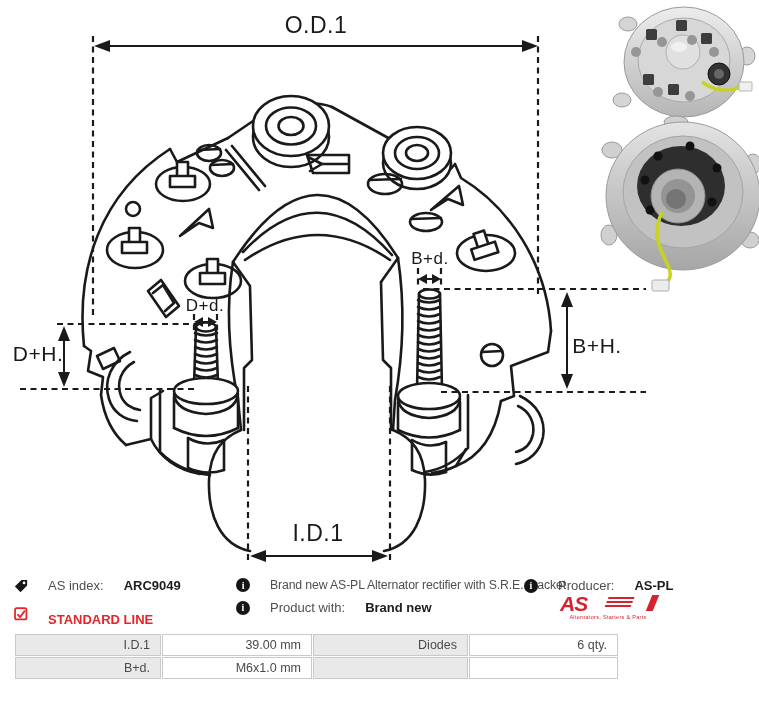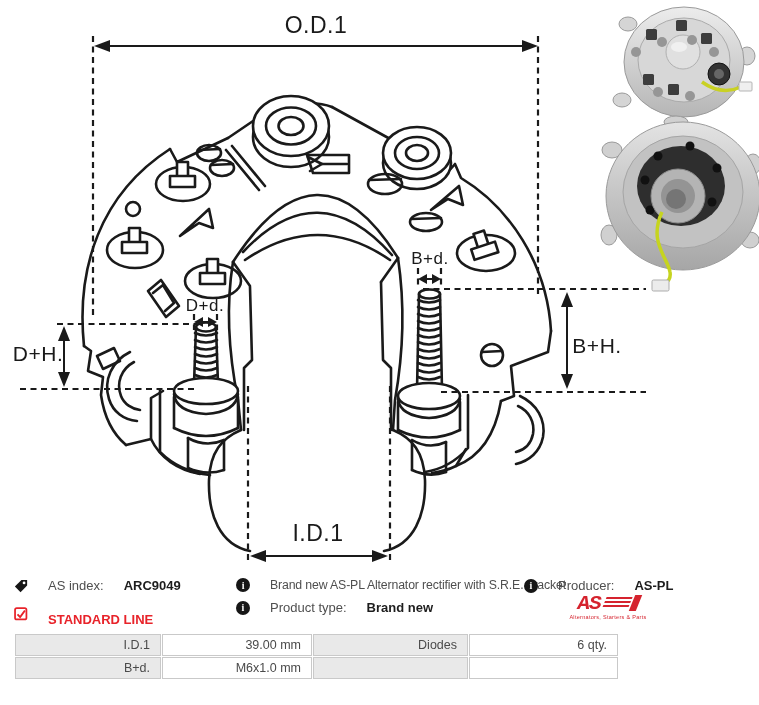--- a/index.html
+++ b/index.html
@@ -16,21 +16,21 @@
   .inforow{position:absolute;display:flex;align-items:center;gap:20px;
            font-size:13px;color:#4f4f4f;white-space:nowrap;}
   .inforow b{color:#1d1d1d;font-weight:700;text-align:center;}
   .desc{font-size:12.3px;letter-spacing:-.15px;}
   .red{color:#e8232a;font-weight:700;margin-top:12px;}
   .iicon{display:inline-flex;width:14px;height:14px;border-radius:50%;background:#161616;
          color:#fff;font-size:10px;font-weight:700;align-items:center;justify-content:center;
          font-family:"Liberation Serif",serif;flex:none;}
   
   .as-logo{position:absolute;left:560px;top:593px;width:96px;text-align:center;}
-  .as-row{display:flex;align-items:center;justify-content:center;height:20px;font-family:Liberation Mono, monospace;}
+  .as-row{display:flex;align-items:center;justify-content:space-between;height:20px;}
   .as-text{font-style:italic;font-weight:800;font-size:21px;color:#d5232e;letter-spacing:-1px;line-height:1;}
   .as-stripes{width:26px;height:13px;margin-left:3px;transform:skewX(-22deg);
       background:repeating-linear-gradient(180deg,#d5232e 0 1.8px,transparent 1.8px 4.2px);}
   .as-block{width:7px;height:16px;margin-left:2px;background:#d5232e;transform:skewX(-22deg);}
   .as-tag{font-size:5.5px;color:#d5232e;letter-spacing:.3px;margin-top:1px;}
   
   .spec{position:absolute;left:14px;top:633px;border-collapse:separate;border-spacing:1px;
         font-size:12.5px;color:#4a4a4a;}
   .spec td{height:20px;padding:0 10px;text-align:right;border:1px solid #c9c9c9;}
   .spec td.lbl{background:#e9e9e9;}
@@ -319,21 +319,21 @@
     <span class="red">STANDARD LINE</span>
   </div>
 
   <div class="inforow desc" style="left:236px;top:578px">
     <span class="iicon">i</span>
     <span>Brand new AS-PL Alternator rectifier with S.R.E. bracket</span>
   </div>
 
   <div class="inforow" style="left:236px;top:600px">
     <span class="iicon">i</span>
-    <span>Product type:</span>
+    <span>Product with:</span>
     <b>Brand new</b>
   </div>
 
   <div class="inforow" style="left:524px;top:578px">
     <span class="iicon">i</span>
     <span>Producer:</span>
     <b>AS-PL</b>
   </div>
 
   <div class="as-logo">

